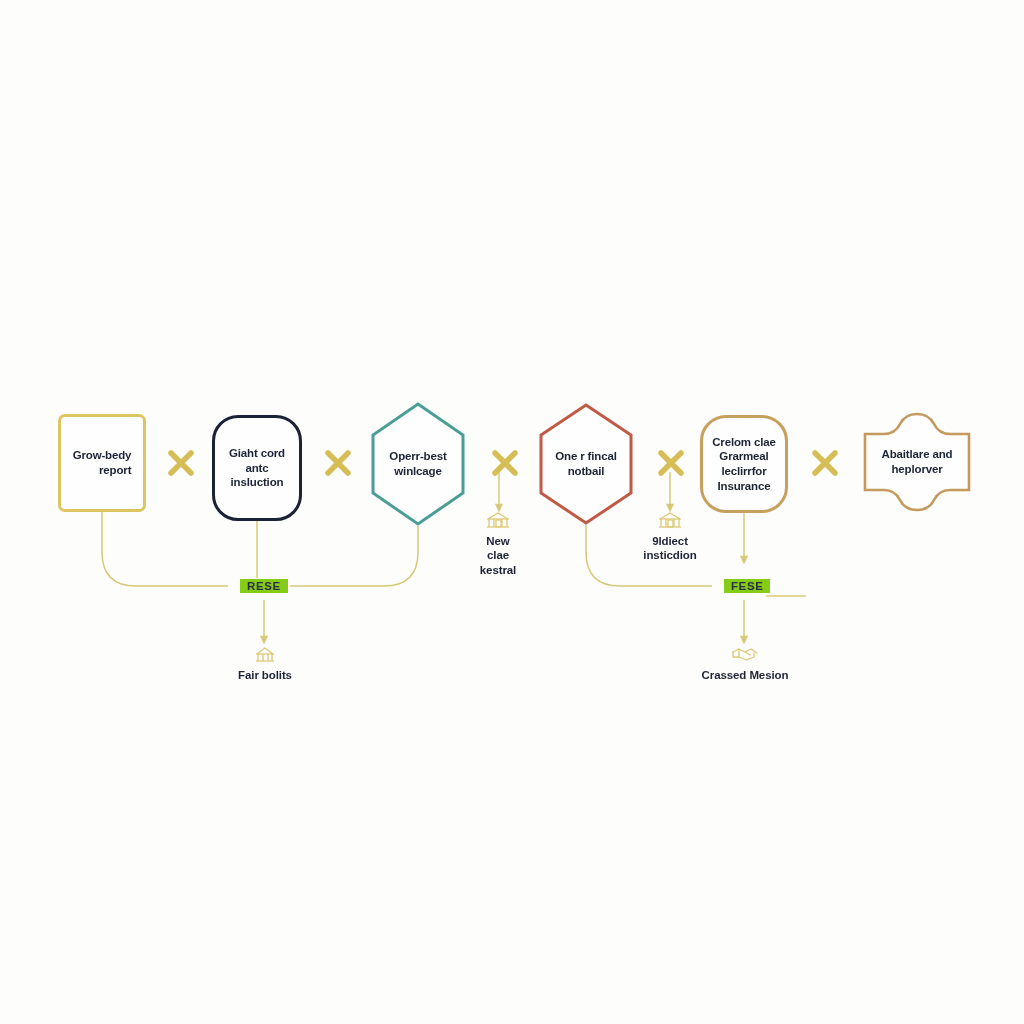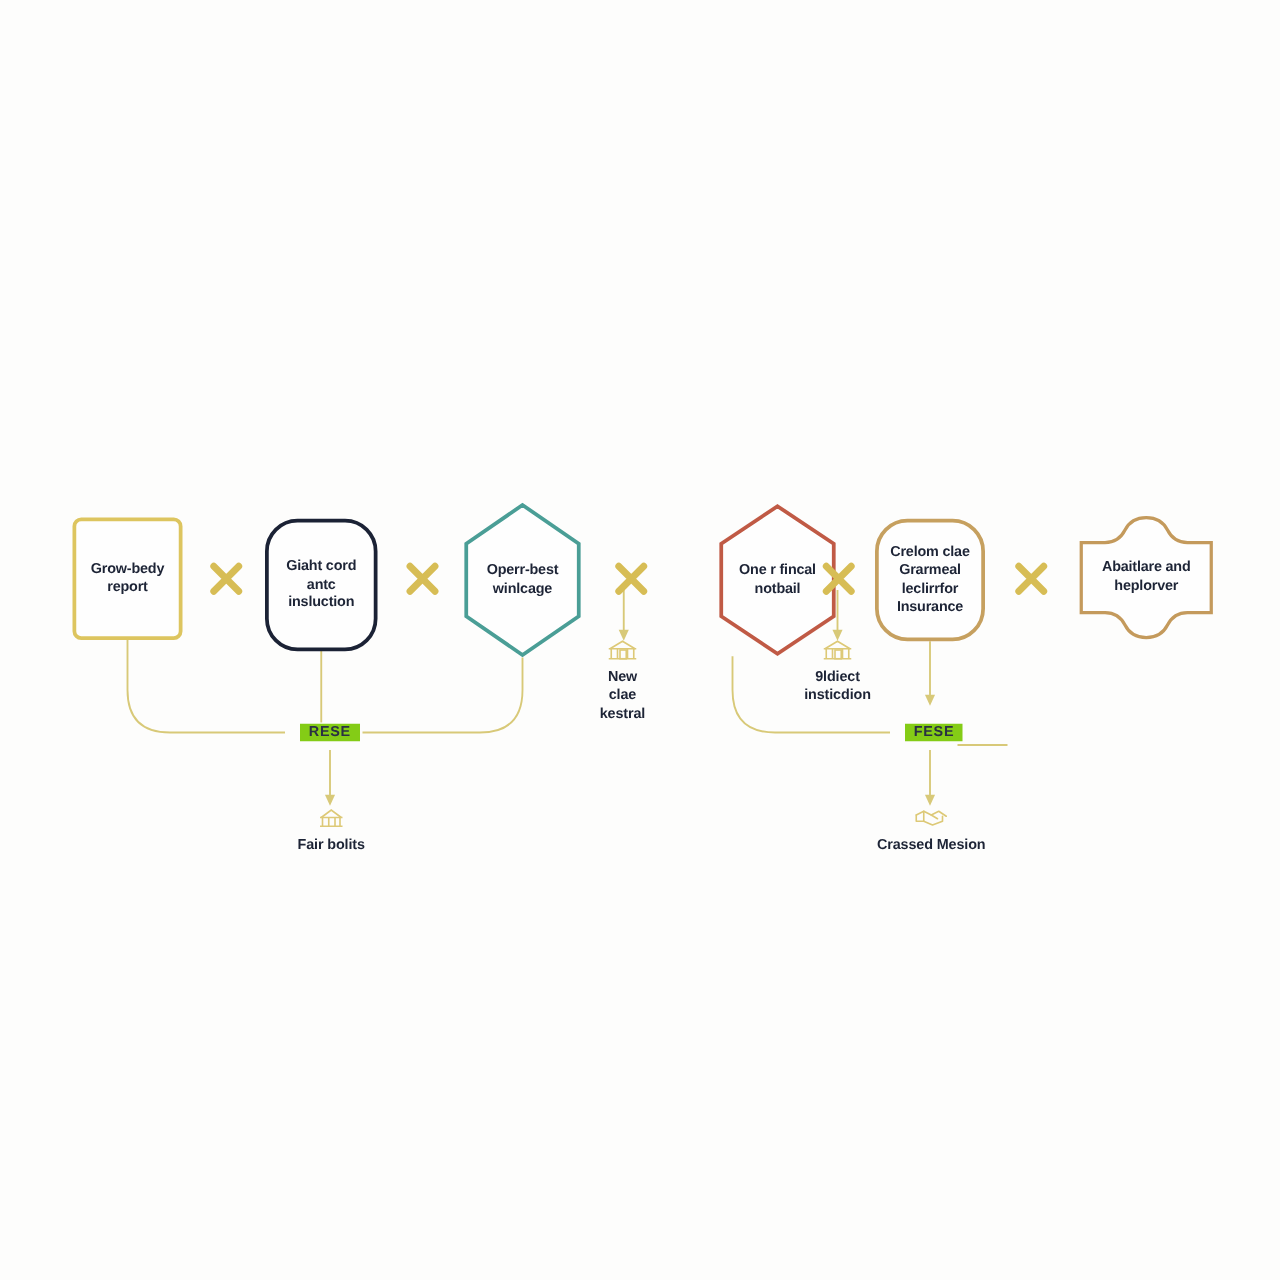--- a/index.html
+++ b/index.html
@@ -43,20 +43,21 @@
     font-weight: 600;
     letter-spacing: -0.15px;
     padding: 0 6px;
     white-space: pre-line;
   }
   
   .shape-rounded-rect {
     border-style: solid;
     border-width: 3px;
     border-radius: 7px;
+    text-align: right;
   }
   .shape-squircle {
     border-style: solid;
     border-width: 3.5px;
     border-radius: 26px;
   }
   .shape-hex {
     border: none;
     background: transparent;
   }
@@ -184,21 +185,21 @@
   </div>
 
   <div class="node shape-hex" style="left:371px;top:402px;width:94px;height:124px;">
     <svg class="hex-svg" viewBox="0 0 94 124" preserveAspectRatio="none">
       <polygon points="47,2 92,33 92,91 47,122 2,91 2,33" fill="#fefefe" stroke="#4a9e96" stroke-width="3"></polygon>
     </svg>
     <span class="node-label">Operr-best
 winlcage</span>
   </div>
 
-  <div class="node shape-hex" style="left:539px;top:403px;width:94px;height:122px;margin-left:36px;">
+  <div class="node shape-hex" style="left:539px;top:403px;width:94px;height:122px;">
     <svg class="hex-svg" viewBox="0 0 94 122" preserveAspectRatio="none">
       <polygon points="47,2 92,32 92,90 47,120 2,90 2,32" fill="#fefefe" stroke="#c05a45" stroke-width="3"></polygon>
     </svg>
     <span class="node-label">One r fincal
 notbail</span>
   </div>
 
   <div class="node shape-squircle" style="left:700px;top:415px;width:88px;height:98px;border-color:#c6a05f;">
     <span class="node-label">Crelom clae
 Grarmeal

